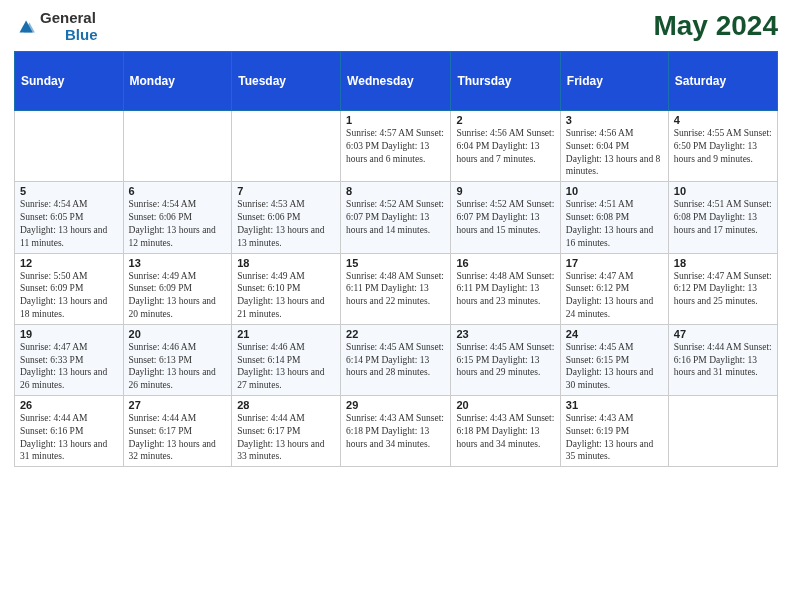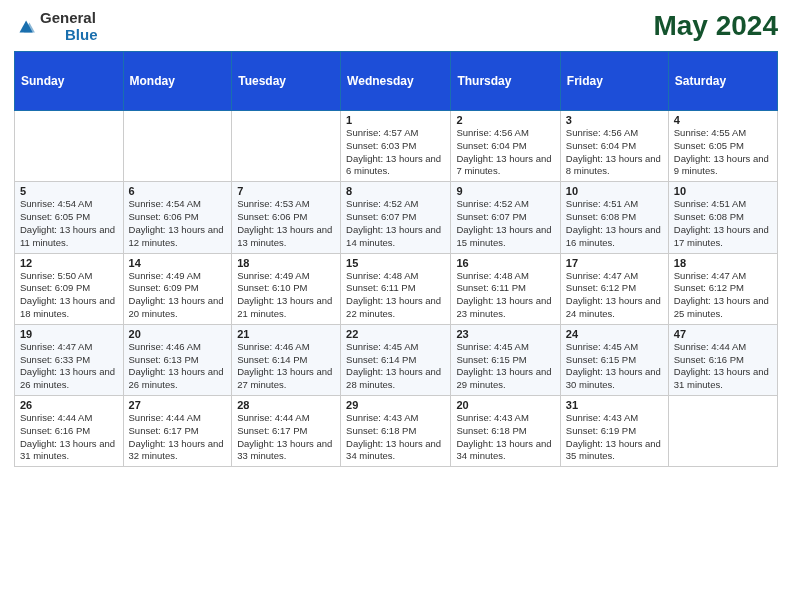--- a/index.html
+++ b/index.html
@@ -81,20 +81,21 @@
       font-size: 11px;
       font-weight: bold;
       color: #222;
       display: block;
       margin-bottom: 1px;
     }
     .cell-info {
       font-size: 9.5px;
       color: #333;
       line-height: 1.35;
+      font-family: Liberation Serif, serif;
     }
     .empty-cell {
       background: #fff !important;
     }
   </style>
 </head>
 <body>
 
 <div class="page">
   <div class="header">
@@ -144,21 +145,21 @@
           </td>
           <td>
             <span class="cell-date">3</span>
             <div class="cell-info">Sunrise: 4:56 AM
 Sunset: 6:04 PM
 Daylight: 13 hours and 8 minutes.</div>
           </td>
           <td>
             <span class="cell-date">4</span>
             <div class="cell-info">Sunrise: 4:55 AM
-Sunset: 6:05 PM
+Sunset: 6:50 PM
 Daylight: 13 hours and 9 minutes.</div>
           </td>
         </tr>
         <tr>
           <td>
             <span class="cell-date">5</span>
             <div class="cell-info">Sunrise: 4:54 AM
 Sunset: 6:05 PM
 Daylight: 13 hours and 11 minutes.</div>
           </td>
@@ -200,21 +201,21 @@
           </td>
         </tr>
         <tr>
           <td>
             <span class="cell-date">12</span>
             <div class="cell-info">Sunrise: 5:50 AM
 Sunset: 6:09 PM
 Daylight: 13 hours and 18 minutes.</div>
           </td>
           <td>
-            <span class="cell-date">14</span>
+            <span class="cell-date">13</span>
             <div class="cell-info">Sunrise: 4:49 AM
 Sunset: 6:09 PM
 Daylight: 13 hours and 20 minutes.</div>
           </td>
           <td>
             <span class="cell-date">18</span>
             <div class="cell-info">Sunrise: 4:49 AM
 Sunset: 6:10 PM
 Daylight: 13 hours and 21 minutes.</div>
           </td>

